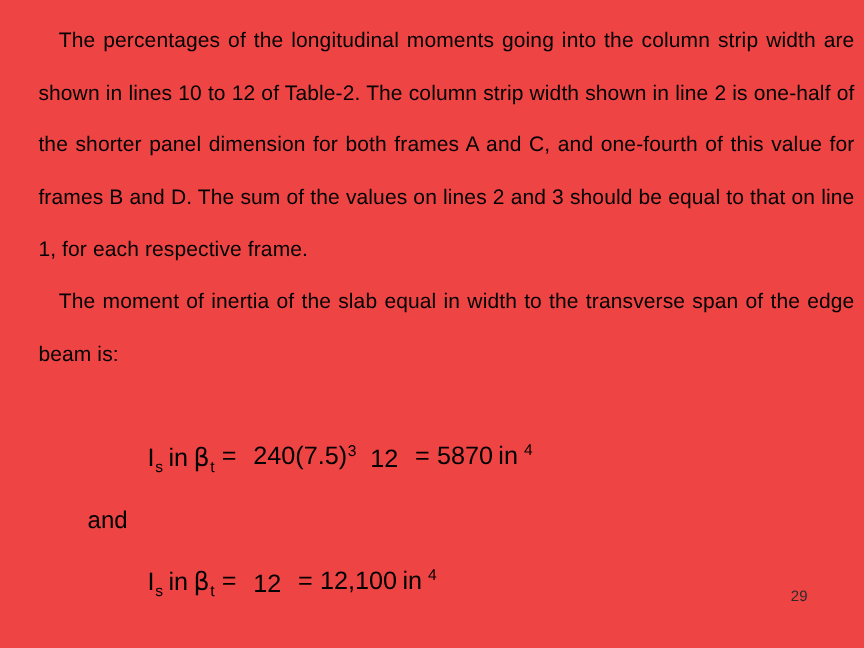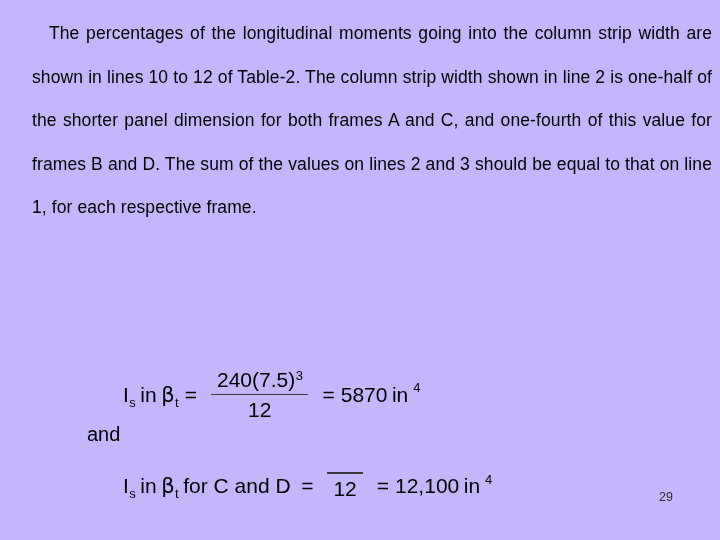--- a/index.html
+++ b/index.html
@@ -4,21 +4,21 @@
 <style>
   html, body {
     margin: 0;
     padding: 0;
     background: #ffffff;
   }
   #slide {
     position: relative;
     width: 720px;
     height: 540px;
-    background: #c4b5fd;
+    background: #ef4444;
     overflow: hidden;
     font-family: "Liberation Sans", sans-serif;
     color: #000000;
   }
 
   
   .body-block {
     position: absolute;
     left: 32px;
     top: 12px;
@@ -84,25 +84,25 @@
     padding: 0 4.5px;
   }
   .eq-eq {
     padding: 0 6px;
     font-size: 21px;
   }
 
   
   .fraction {
     display: inline-flex;
-    flex-direction: column;
+    flex-direction: row;
     align-items: center;
     justify-content: center;
     vertical-align: middle;
-    margin: 0 8px;
+    margin: 0 2px;
     line-height: 1;
   }
   .fraction .numer,
   .fraction .denom {
     display: block;
     padding: 0 6px;
     font-size: 21px;
     line-height: 1.12;
   }
   .fraction .numer { padding-bottom: 2px; }
@@ -122,21 +122,21 @@
   .unit-sup {
     font-size: 13px;
     position: relative;
     top: -7px;
     left: 0.5px;
   }
 
   
   #and-label {
     position: absolute;
-    left: 87px;
+    left: 73px;
     top: 423px;
     font-size: 20px;
     color: #000000;
     font-family: "Liberation Sans", sans-serif;
   }
 
   
   #page-number {
     position: absolute;
     left: 659px;
@@ -146,20 +146,21 @@
     font-family: "Liberation Sans", sans-serif;
   }
 </style>
 </head>
 <body>
 
 <div id="slide">
 
   <div class="body-block">
     <p class="para"><span class="indent"></span><span>The percentages of the longitudinal moments going into the column strip width are shown in lines 10 to 12 of Table-2. The column strip width shown in line 2 is one-half of the shorter panel dimension for both frames A and C, and one-fourth of this value for frames B and D. The sum of the values on lines 2 and 3 should be equal to that on line 1, for each respective frame.</span></p>
+    <p class="para"><span class="indent"></span><span>The moment of inertia of the slab equal in width to the transverse span of the edge beam is:</span></p>
   </div>
 
   <div class="math-area">
 
     <div class="equation" id="equation-1">
       <span class="eq-lhs">
         <span class="eq-var">I</span>
           <span class="eq-sub">s</span>
         <span class="eq-word">in</span>
         <span class="eq-beta">β</span>
@@ -177,21 +178,20 @@
         <span class="unit-sup">4</span>
     </div>
 
     <div class="equation" id="equation-2">
       <span class="eq-lhs">
         <span class="eq-var">I</span>
           <span class="eq-sub">s</span>
         <span class="eq-word">in</span>
         <span class="eq-beta">β</span>
           <span class="eq-sub">t</span>
-        <span class="eq-word">for C and D</span>
       </span>
       <span class="eq-eq">=</span>
       <span class="fraction">
         <span class="fbar"></span>
         <span class="denom">12</span>
       </span>
       <span class="eq-eq">=</span>
       <span>12,100</span>
       <span class="eq-word">in</span>
         <span class="unit-sup">4</span>

